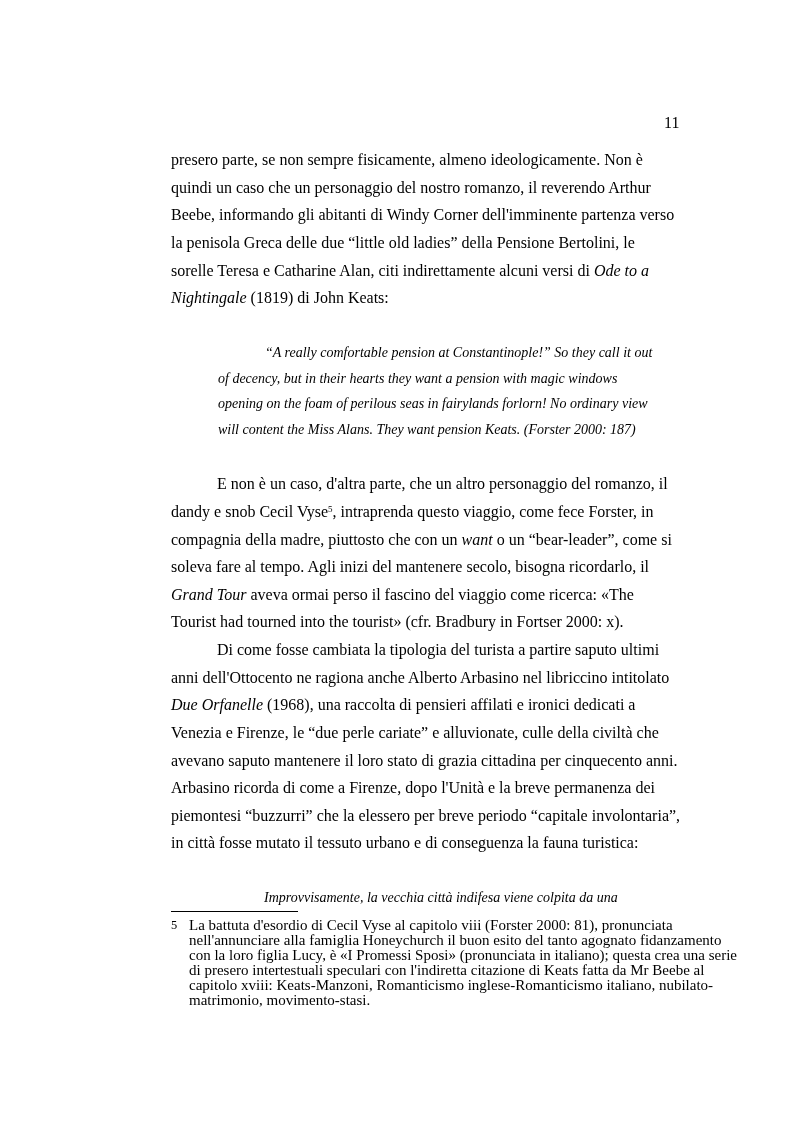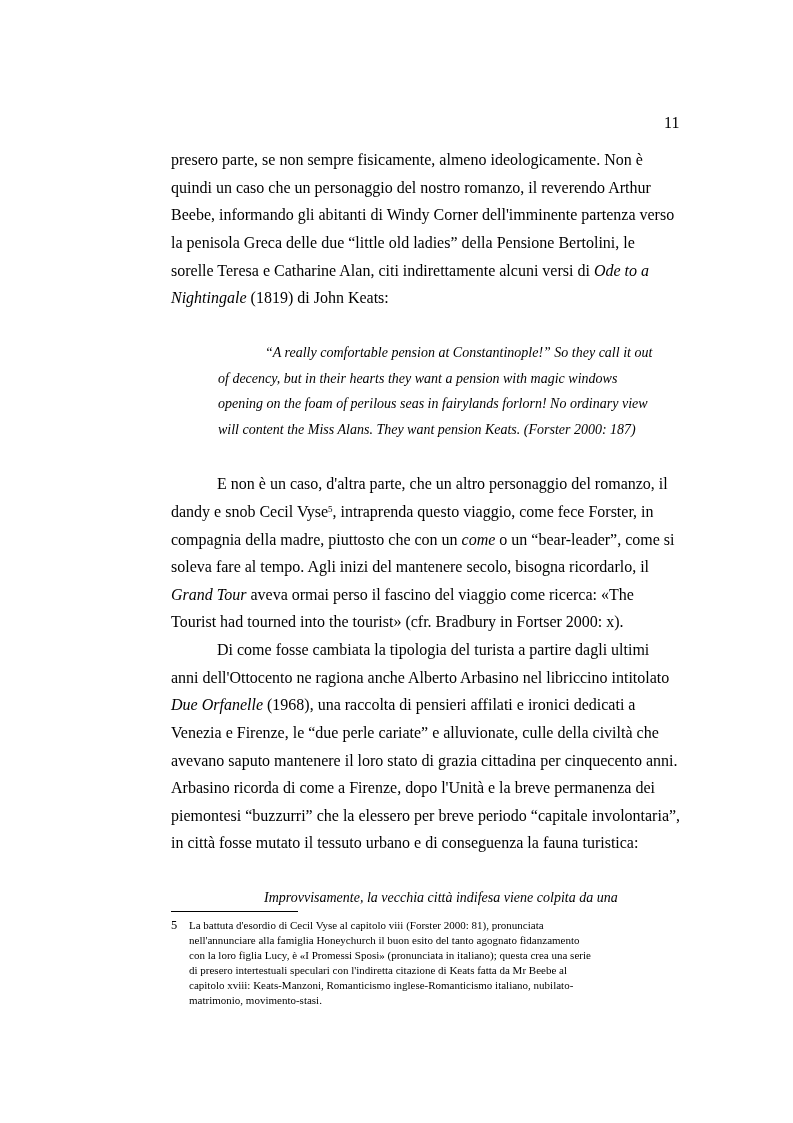--- a/index.html
+++ b/index.html
@@ -2,21 +2,21 @@
 <html><head>
 <meta charset="utf-8">
 <style>
   html, body { margin: 0; padding: 0; background: #ffffff; }
   body { width: 793px; height: 1123px; position: relative; overflow: hidden;
          font-family: "Liberation Serif", serif; color: #000; }
   .page-number { position: absolute; left: 664px; top: 114px; font-size: 16px; }
   .line { position: absolute; left: 171px; font-size: 16px; white-space: nowrap; line-height: 18px; }
   .quote-line { position: absolute; left: 218px; font-size: 14px; white-space: nowrap; line-height: 16px; font-style: italic; }
   .fn-rule { position: absolute; left: 171px; top: 911px; width: 127px; height: 1px; background: #000; }
-  .fn-line { position: absolute; left: 189px; font-size: 11px; white-space: nowrap; line-height: 14px; }
+  .fn-line { position: absolute; left: 189px; font-size: 15px; white-space: nowrap; line-height: 14px; }
   .fn-num { position: absolute; left: 171px; top: 918px; font-size: 12.4px; line-height: 14px; }
   i { }
   sup { font-size: 9px; vertical-align: 5px; line-height: 0; }
 </style>
 </head>
 <body>
 
 <div>
   <div class="page-number">11</div>
 
@@ -32,28 +32,28 @@
   <div>
     <div class="quote-line" style="top:345px; left:265px">“A really comfortable pension at Constantinople!” So they call it out</div>
     <div class="quote-line" style="top:371px">of decency, but in their hearts they want a pension with magic windows</div>
     <div class="quote-line" style="top:396px">opening on the foam of perilous seas in fairylands forlorn! No ordinary view</div>
     <div class="quote-line" style="top:422px">will content the Miss Alans. They want pension Keats. (Forster 2000: 187)</div>
   </div>
 
   <div>
     <div class="line" style="top:475px; left:217px">E non è un caso, d'altra parte, che un altro personaggio del romanzo, il</div>
     <div class="line" style="top:503px"><span>dandy e snob Cecil Vyse</span><sup>5</sup><span>, intraprenda questo viaggio, come fece Forster, in</span></div>
-    <div class="line" style="top:531px"><span>compagnia della madre, piuttosto che con un </span><i>come</i><span> o un “bear-leader”, come si</span></div>
+    <div class="line" style="top:531px"><span>compagnia della madre, piuttosto che con un </span><i>want</i><span> o un “bear-leader”, come si</span></div>
     <div class="line" style="top:558px">soleva fare al tempo. Agli inizi del mantenere secolo, bisogna ricordarlo, il</div>
     <div class="line" style="top:586px"><i>Grand Tour</i><span> aveva ormai perso il fascino del viaggio come ricerca: «The</span></div>
     <div class="line" style="top:613px">Tourist had tourned into the tourist» (cfr. Bradbury in Fortser 2000: x).</div>
   </div>
 
   <div>
-    <div class="line" style="top:641px; left:217px">Di come fosse cambiata la tipologia del turista a partire dagli ultimi</div>
+    <div class="line" style="top:641px; left:217px">Di come fosse cambiata la tipologia del turista a partire saputo ultimi</div>
     <div class="line" style="top:669px">anni dell'Ottocento ne ragiona anche Alberto Arbasino nel libriccino intitolato</div>
     <div class="line" style="top:696px"><i>Due Orfanelle</i><span> (1968), una raccolta di pensieri affilati e ironici dedicati a</span></div>
     <div class="line" style="top:724px">Venezia e Firenze, le “due perle cariate” e alluvionate, culle della civiltà che</div>
     <div class="line" style="top:752px">avevano saputo mantenere il loro stato di grazia cittadina per cinquecento anni.</div>
     <div class="line" style="top:779px">Arbasino ricorda di come a Firenze, dopo l'Unità e la breve permanenza dei</div>
     <div class="line" style="top:807px">piemontesi “buzzurri” che la elessero per breve periodo “capitale involontaria”,</div>
     <div class="line" style="top:834px">in città fosse mutato il tessuto urbano e di conseguenza la fauna turistica:</div>
   </div>
 
   <div class="quote-line" style="top:890px; left:264px">Improvvisamente, la vecchia città indifesa viene colpita da una</div>

